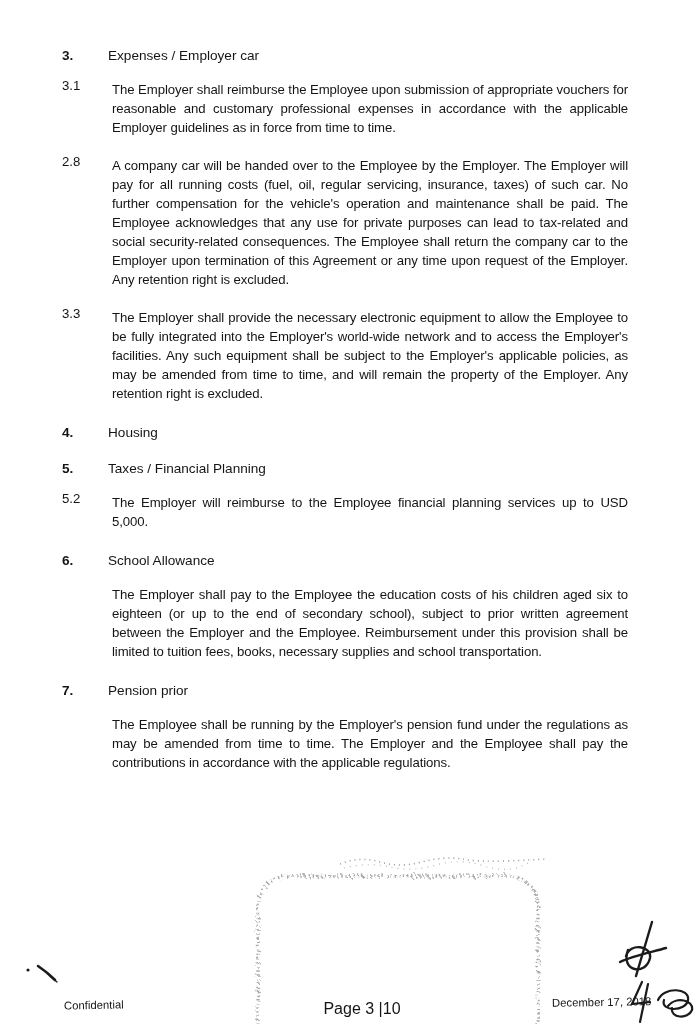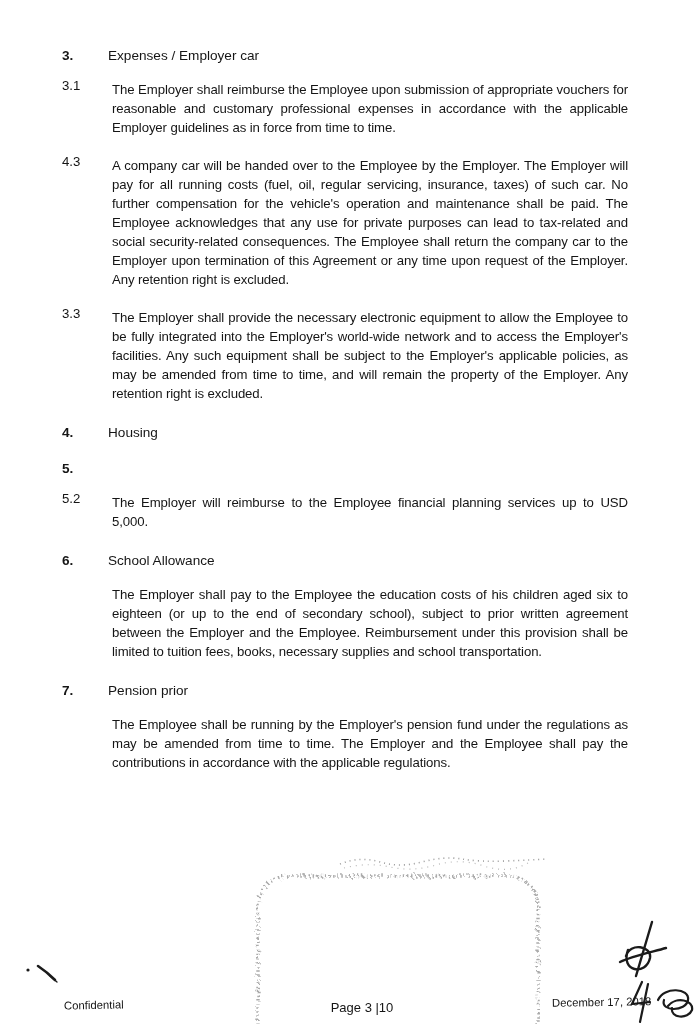--- a/index.html
+++ b/index.html
@@ -18,21 +18,21 @@
   .clause p{
     margin:4px;flex:1 1 auto;text-align:justify;
     font-size:13.2px;line-height:19px;letter-spacing:-0.1px;
   }
   .stamp{position:absolute;left:246px;top:866px;}
   .smudge{position:absolute;left:338px;top:852px;}
   .sig-top{position:absolute;left:612px;top:914px;}
   .sig-bottom{position:absolute;left:624px;top:978px;}
   .pen-mark{position:absolute;left:22px;top:958px;}
   .footer-left{position:absolute;left:64px;top:999px;font-size:11.3px;transform:rotate(-1.2deg);}
-  .footer-center{position:absolute;left:50%;top:1000px;transform:translateX(-50%);font-size:13px;padding-left:28px;}
+  .footer-center{position:absolute;left:50%;top:1000px;transform:translateX(-50%);font-size:16px;padding-left:28px;}
   .footer-right{position:absolute;right:45px;top:996px;font-size:11.3px;transform:rotate(-1deg);}
 </style>
 </head>
 <body>
 
 <div class="page">
 
   <svg class="stamp" width="306" height="158" viewBox="0 0 306 158" aria-hidden="true">
     <defs>
       <filter id="rough" x="-20%" y="-20%" width="140%" height="140%">
@@ -53,39 +53,40 @@
     <section class="sec">
       <div class="row heading">
         <div class="num">3.</div>
         <h2 class="title">Expenses / Employer car</h2>
       </div>
       <div class="row clause">
         <div class="num">3.1</div>
         <p>The Employer shall reimburse the Employee upon submission of appropriate vouchers for reasonable and customary professional expenses in accordance with the applicable Employer guidelines as in force from time to time.</p>
       </div>
       <div class="row clause">
-        <div class="num">4.3</div>
+        <div class="num">2.8</div>
         <p>A company car will be handed over to the Employee by the Employer. The Employer will pay for all running costs (fuel, oil, regular servicing, insurance, taxes) of such car. No further compensation for the vehicle's operation and maintenance shall be paid. The Employee acknowledges that any use for private purposes can lead to tax-related and social security-related consequences. The Employee shall return the company car to the Employer upon termination of this Agreement or any time upon request of the Employer. Any retention right is excluded.</p>
       </div>
       <div class="row clause">
         <div class="num">3.3</div>
         <p>The Employer shall provide the necessary electronic equipment to allow the Employee to be fully integrated into the Employer's world-wide network and to access the Employer's facilities. Any such equipment shall be subject to the Employer's applicable policies, as may be amended from time to time, and will remain the property of the Employer. Any retention right is excluded.</p>
       </div>
     </section>
 
     <section class="sec">
       <div class="row heading">
         <div class="num">4.</div>
         <h2 class="title">Housing</h2>
       </div>
     </section>
 
     <section class="sec">
       <div class="row heading">
         <div class="num">5.</div>
+        <h2 class="title">Taxes / Financial Planning</h2>
       </div>
       <div class="row clause">
         <div class="num">5.2</div>
         <p>The Employer will reimburse to the Employee financial planning services up to USD 5,000.</p>
       </div>
     </section>
 
     <section class="sec">
       <div class="row heading">
         <div class="num">6.</div>

